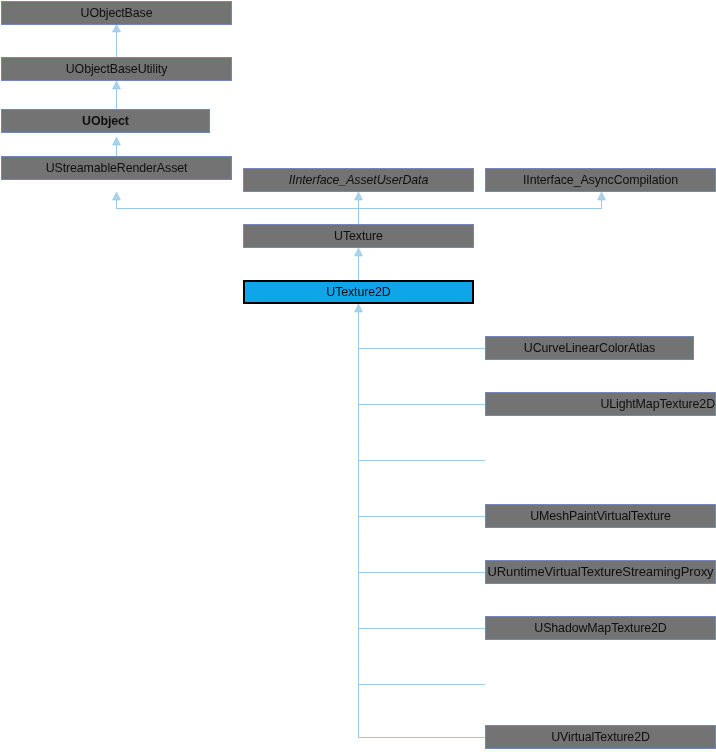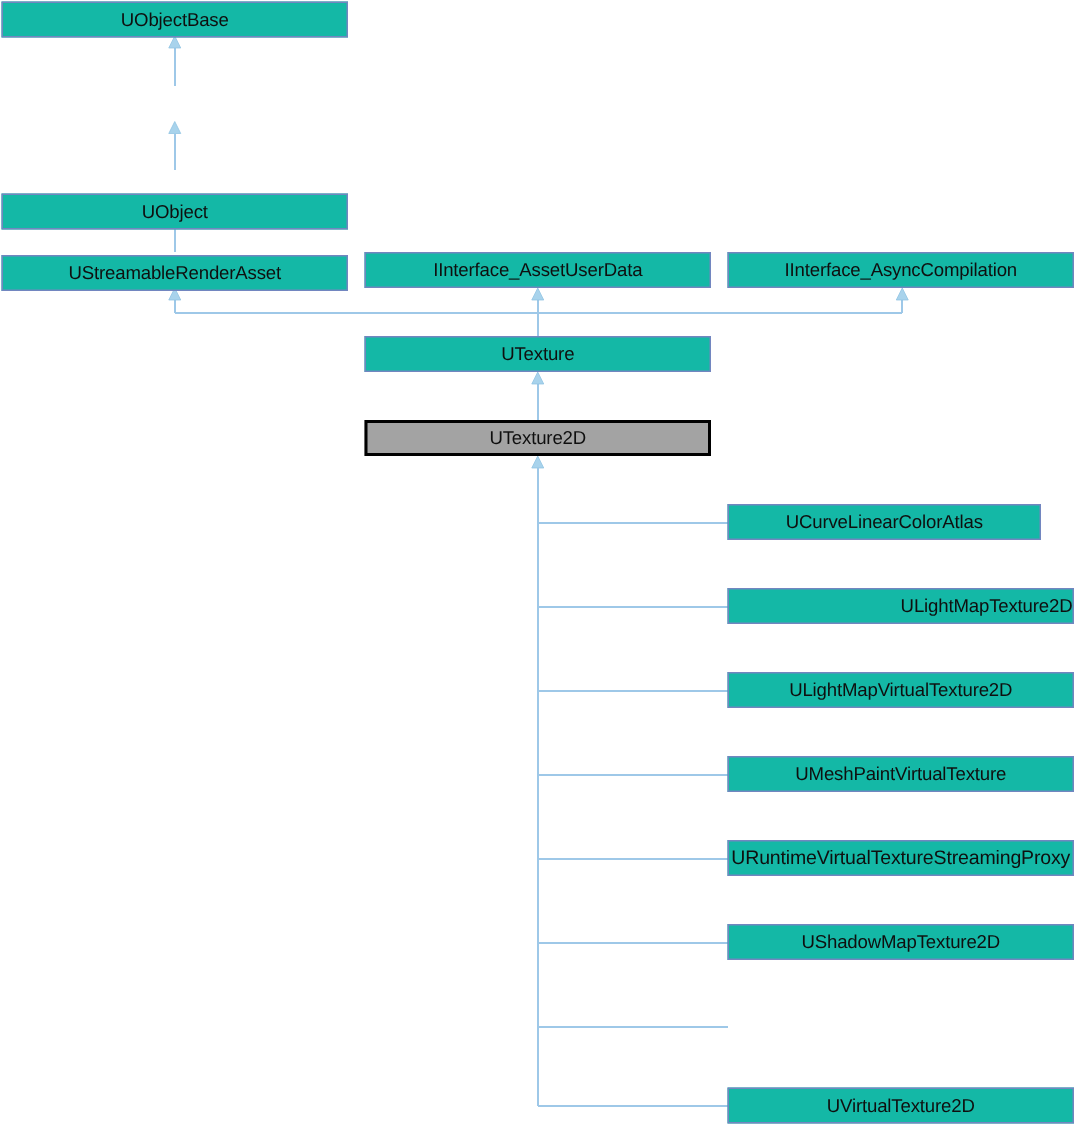--- a/index.html
+++ b/index.html
@@ -18,33 +18,33 @@
   #diagram {
     position: absolute;
     left: 0;
     top: 0;
     width: 716px;
     height: 752px;
   }
   .node {
     position: absolute;
     box-sizing: border-box;
-    background: #14b8a6;
+    background: #737373;
     border: 1px solid #7286c0;
     height: 24px;
     line-height: 22px;
     text-align: center;
     font-size: 12.4px;
     color: #0f0f0f;
     white-space: nowrap;
     overflow: hidden;
     letter-spacing: -0.1px;
   }
   .node.current {
-    background: #a3a3a3;
+    background: #0ea5e9;
     border: 2px solid #000000;
     line-height: 20px;
   }
   .edge-layer {
     position: absolute;
     left: 0;
     top: 0;
     width: 716px;
     height: 752px;
     pointer-events: none;
@@ -113,38 +113,38 @@
       <path class="edge-line" d="M358.5 516.5 L485 516.5"></path>
       <path class="edge-line" d="M358.5 572.5 L485 572.5"></path>
       <path class="edge-line" d="M358.5 628.5 L485 628.5"></path>
       <path class="edge-line" d="M358.5 684.5 L485 684.5"></path>
       <path class="edge-line" d="M358.5 737.5 L485 737.5"></path>
     </g>
   </svg>
 
   <div class="node" style="left:1px; top:1px; width:231px;">UObjectBase</div>
 
+  <div class="node" style="left:1px; top:57px; width:231px;">UObjectBaseUtility</div>
 
-  <div class="node" style="left:1px; top:129px; width:231px;">UObject</div>
+  <div class="node" style="left:1px; top:109px; width:209px;font-weight:bold;">UObject</div>
 
-  <div class="node" style="left:1px; top:170px; width:231px;">UStreamableRenderAsset</div>
+  <div class="node" style="left:1px; top:156px; width:231px;">UStreamableRenderAsset</div>
 
-  <div class="node" style="left:243px; top:168px; width:231px;">IInterface_AssetUserData</div>
+  <div class="node" style="left:243px; top:168px; width:231px;font-style:italic;">IInterface_AssetUserData</div>
 
   <div class="node" style="left:485px; top:168px; width:231px;">IInterface_AsyncCompilation</div>
 
   <div class="node" style="left:243px; top:224px; width:231px;">UTexture</div>
 
   <div class="node current" style="left:243px; top:280px; width:231px;">UTexture2D</div>
 
   <div class="node" style="left:485px; top:336px; width:209px;">UCurveLinearColorAtlas</div>
 
   <div class="node" style="left:485px; top:392px; width:231px;text-align:right;">ULightMapTexture2D</div>
 
-  <div class="node" style="left:485px; top:448px; width:231px;">ULightMapVirtualTexture2D</div>
 
   <div class="node" style="left:485px; top:504px; width:231px;">UMeshPaintVirtualTexture</div>
 
   <div class="node" style="left:485px; top:560px; width:231px; font-size:13px;">URuntimeVirtualTextureStreamingProxy</div>
 
   <div class="node" style="left:485px; top:616px; width:231px;">UShadowMapTexture2D</div>
 
 
   <div class="node" style="left:485px; top:725px; width:231px;">UVirtualTexture2D</div>
 

